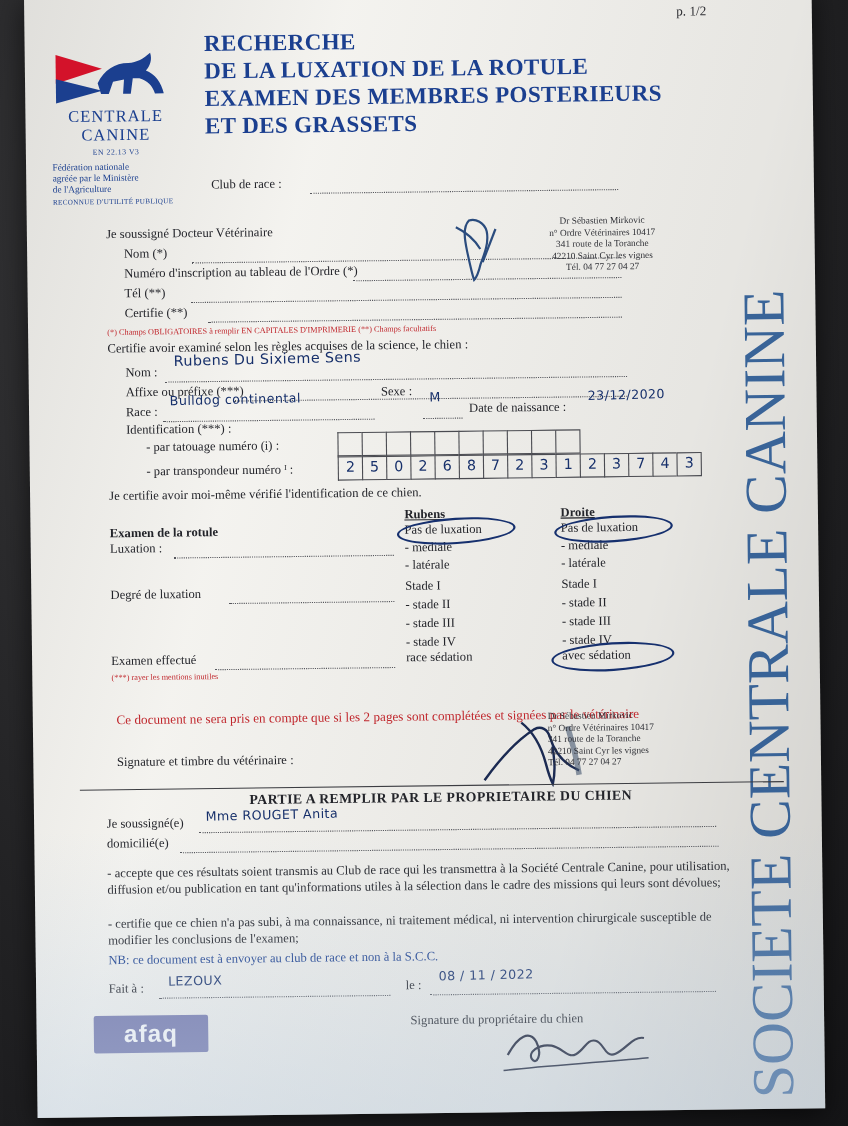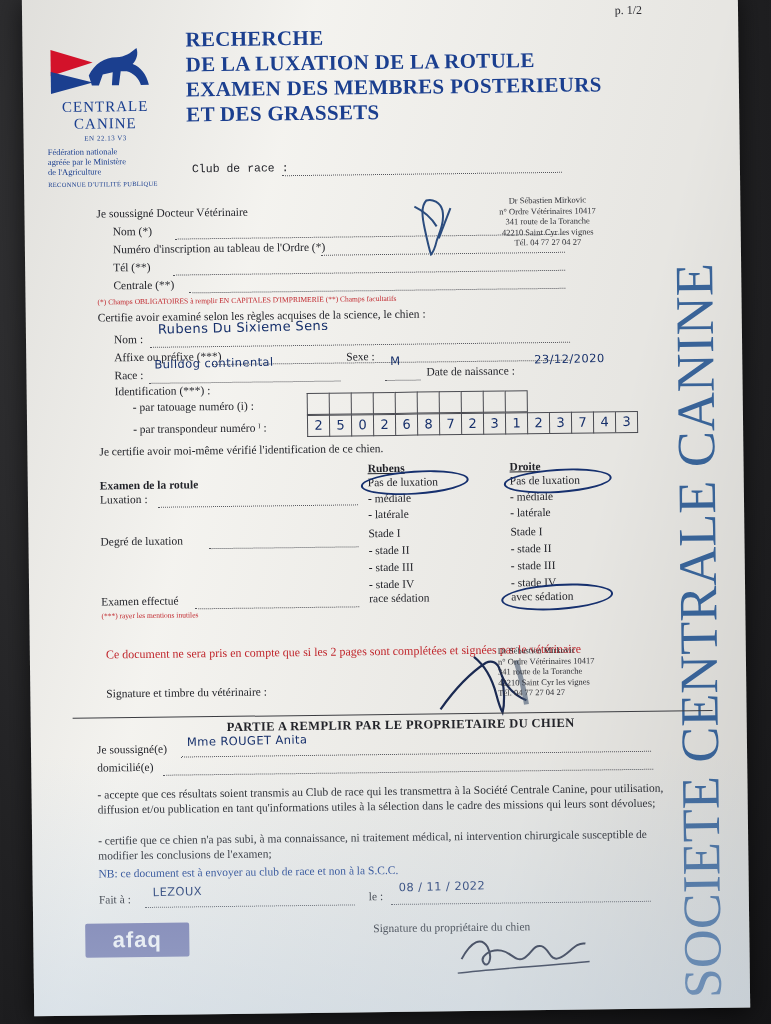--- a/index.html
+++ b/index.html
@@ -154,35 +154,35 @@
 
     <div class="title">
       <div>RECHERCHE</div>
       <div>DE LA LUXATION DE LA ROTULE</div>
       <div>EXAMEN DES MEMBRES POSTERIEURS</div>
       <div>ET DES GRASSETS</div>
     </div>
 
     <div class="doc">
 
-      <div class="ln" style="left:168px;top:168px;font-family:Liberation Mono, monospace;">Club de race :</div>
+      <div class="ln" style="left:168px;top:168px;">Club de race :</div>
       <div class="ln dots" style="left:258px;top:168px;width:280px;height:14px;"></div>
 
       <div class="ln" style="left:72px;top:212px;">Je soussigné Docteur Vétérinaire</div>
 
       <div class="ln" style="left:88px;top:230px;">Nom (*)</div>
       <div class="ln dots" style="left:150px;top:230px;width:390px;height:14px;"></div>
 
       <div class="ln" style="left:88px;top:248px;">Numéro d'inscription au tableau de l'Ordre (*)</div>
       <div class="ln dots" style="left:296px;top:248px;width:244px;height:14px;"></div>
 
       <div class="ln" style="left:88px;top:266px;">Tél (**)</div>
       <div class="ln dots" style="left:148px;top:266px;width:392px;height:14px;"></div>
 
-      <div class="ln" style="left:88px;top:284px;">Centrale (**)</div>
+      <div class="ln" style="left:88px;top:284px;">Certifie (**)</div>
       <div class="ln dots" style="left:164px;top:284px;width:376px;height:14px;"></div>
 
       <div class="ln red xsmall" style="left:72px;top:302px;">(*) Champs OBLIGATOIRES à remplir EN CAPITALES D'IMPRIMERIE   (**) Champs facultatifs</div>
 
       <svg class="stamp-mark" style="left:382px;top:205px;" viewBox="0 0 58 60">
         <path d="M20 4 C26 2 34 6 36 14 C38 24 34 34 30 44 C28 52 26 56 24 58 C22 52 20 42 18 32 C16 22 14 10 20 4 Z" fill="none" stroke="#2b4c7e" stroke-width="2"></path>
         <path d="M8 10 C16 14 24 20 30 30" fill="none" stroke="#2b4c7e" stroke-width="2"></path>
         <path d="M44 12 C40 22 36 32 32 42" fill="none" stroke="#2b4c7e" stroke-width="2"></path>
       </svg>
       <div class="stamp" style="left:428px;top:205px;width:190px;">

